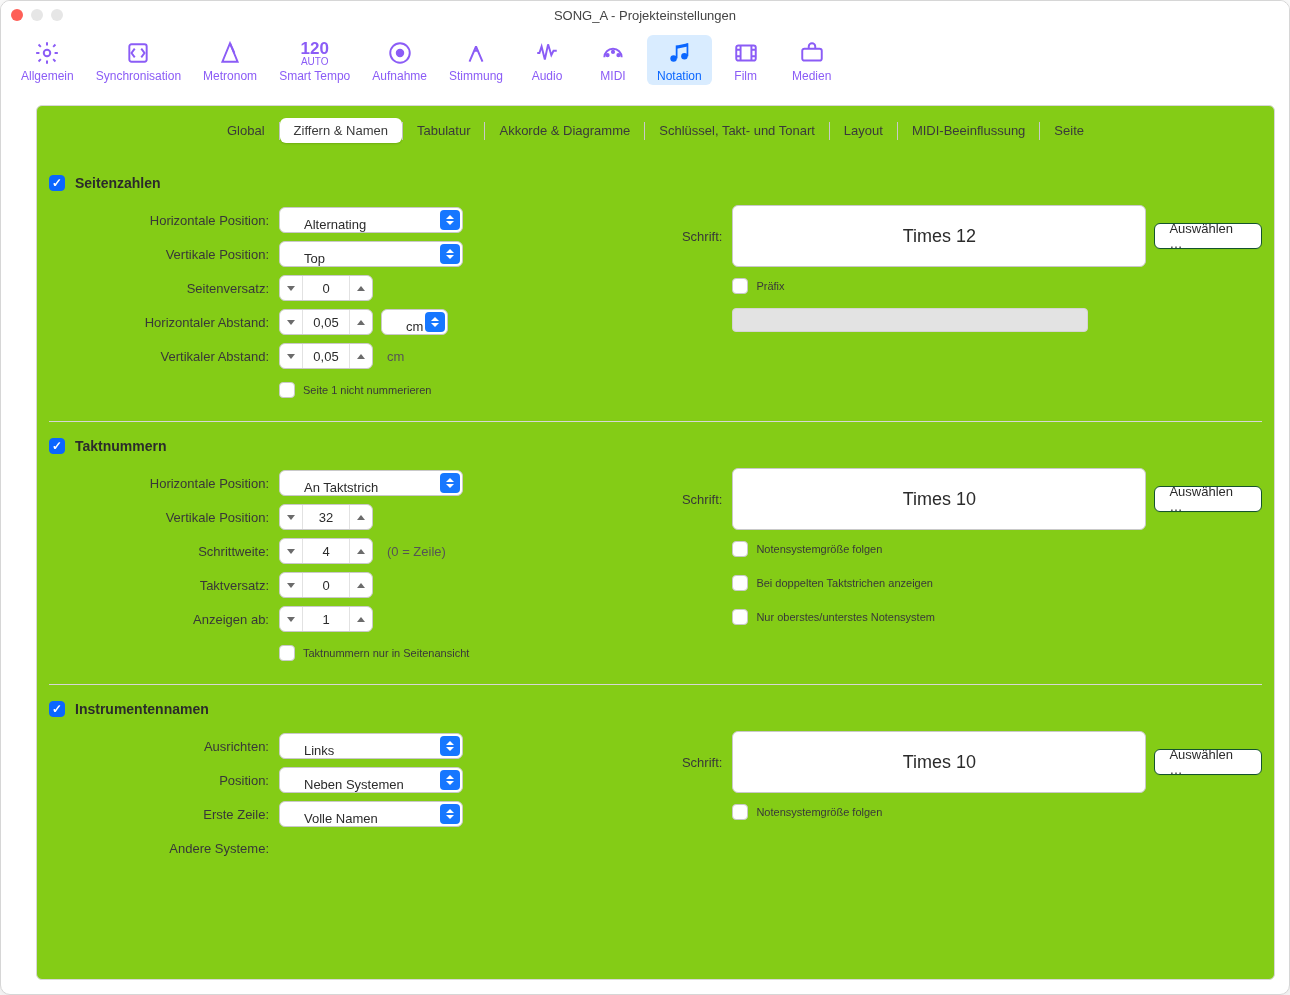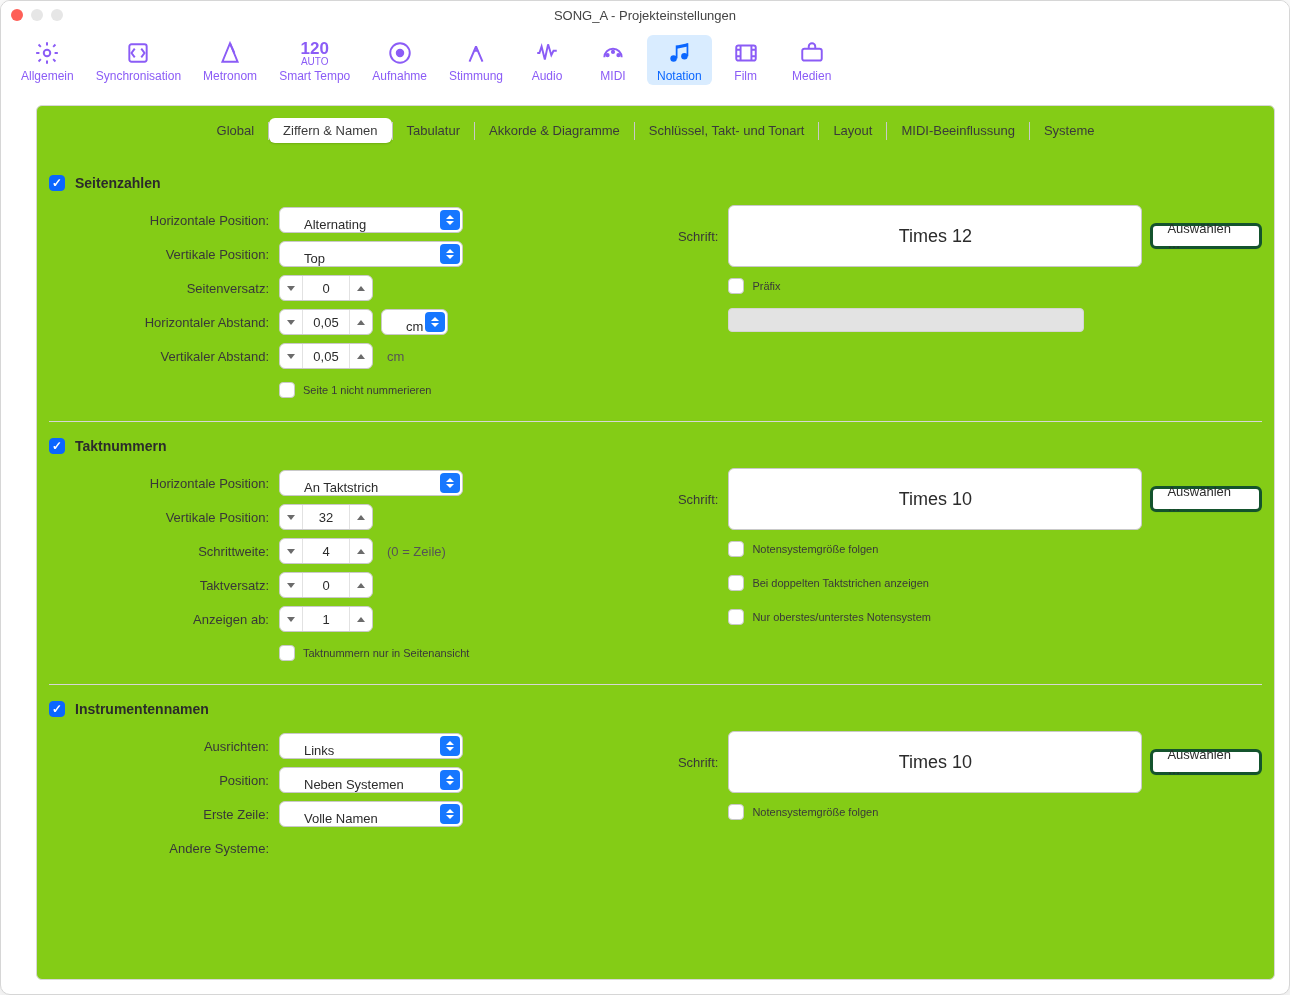--- a/index.html
+++ b/index.html
@@ -57,21 +57,21 @@
 .stepper .sbtn::before { content:""; display:block; }
 .stepper .sbtn.down::before { border-left:4px solid transparent; border-right:4px solid transparent; border-top:5px solid #6b6b6b;}
 .stepper .sbtn.up::before   { border-left:4px solid transparent; border-right:4px solid transparent; border-bottom:5px solid #6b6b6b;}
 .stepper .sval { min-width:48px; text-align:center; padding:0 4px; font-size:13px; border-left:1px solid #e2e2e2; border-right:1px solid #e2e2e2; height:100%; display:flex; align-items:center; justify-content:center;}
 
 .unitsel { min-width:66px; }
 .unitlabel { font-size:13px; color:#555; margin-left:6px; }
 
 .fontbox { background:#fff; border:1px solid #c9c9c9; border-radius:6px; height:62px; width:428px; display:flex; align-items:center; justify-content:center; font-family:"Times New Roman", serif; font-size:18px; }
 
-.btn { background:#fff; border:3px solid #14532d; border-radius:6px; height:26px; padding:0 14px; display:inline-flex; align-items:center; font-size:13px; box-shadow:0 1px 0 rgba(0,0,0,.03); }
+.btn { background:#fff; border:1px solid #14532d; border-radius:6px; height:26px; padding:0 14px; display:inline-flex; align-items:center; font-size:13px; box-shadow:0 1px 0 rgba(0,0,0,.03); }
 
 .greybox { background:#e3e3e3; border:1px solid #d4d4d4; border-radius:4px; height:24px; width:356px; }
 
 .inline-cb { display:flex; align-items:center; gap:10px; font-size:11px; color:#393939; }
 
 hr.sep { border:none; border-top:1px solid #d6d6d6; margin:12px 0; }
 
 
 .ticon svg { width:26px; height:26px; }
 </style>
@@ -200,21 +200,21 @@
         <div class="seg">Tabulatur</div>
         <span class="divider"></span>
         <div class="seg">Akkorde &amp; Diagramme</div>
         <span class="divider"></span>
         <div class="seg">Schlüssel, Takt- und Tonart</div>
         <span class="divider"></span>
         <div class="seg">Layout</div>
         <span class="divider"></span>
         <div class="seg">MIDI-Beeinflussung</div>
         <span class="divider"></span>
-        <div class="seg">Systeme</div>
+        <div class="seg">Seite</div>
       </div>
 
     <div class="content">
 
       <div class="section-hdr">
         <span class="cbox checked"></span>
         <span class="lbl">Seitenzahlen</span>
       </div>
       <div class="cols">
         <div class="leftcol">

